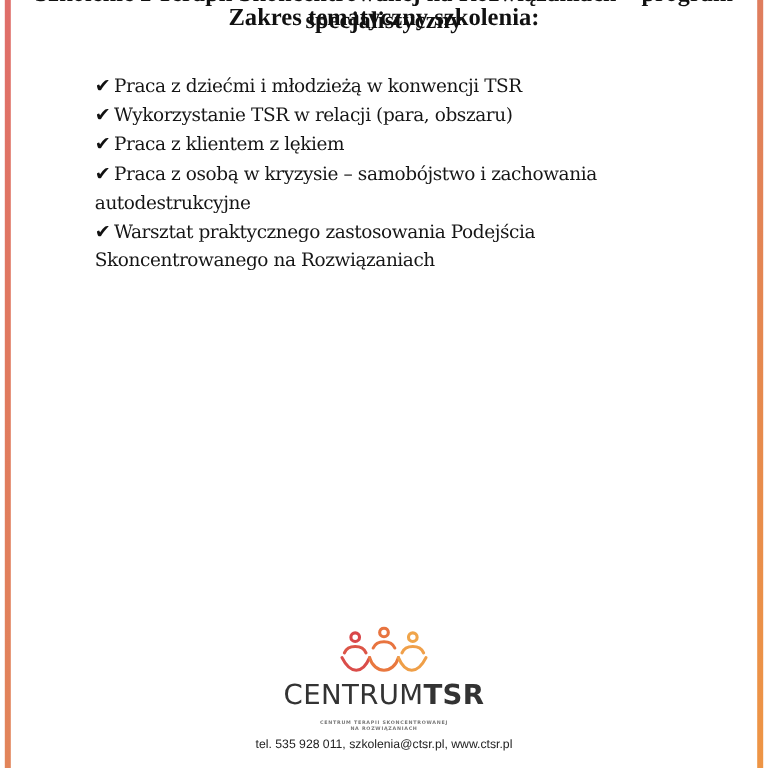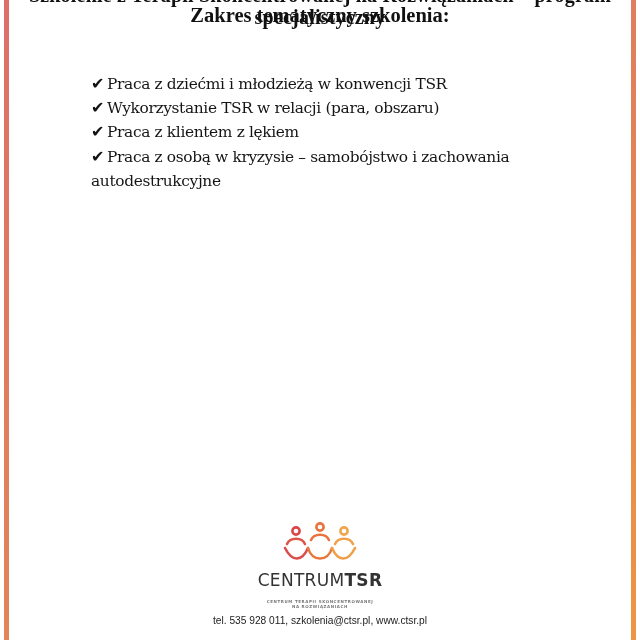--- a/index.html
+++ b/index.html
@@ -55,21 +55,21 @@
       font-size: 20.5px;
       line-height: 24px;
       color: #111;
       margin: 0;
     }
     .topics {
       position: absolute;
       left: 75px;
       top: 56px;
       width: 500px;
-      margin: 16px;
+      margin: 4px;
       padding: 0;
       list-style: none;
       font-family: "DejaVu Serif", serif;
       font-size: 15.4px;
       line-height: 24.2px;
       color: #151515;
       letter-spacing: -0.35px;
     }
     .topics li {
       margin: 0;
@@ -92,21 +92,21 @@
       display: block;
       margin: 0 auto;
     }
     .wordmark {
       position: absolute;
       left: 0;
       width: 640px;
       top: 568px;
       text-align: center;
       font-family: "DejaVu Sans", sans-serif;
-      font-size: 17px;
+      font-size: 23px;
       line-height: 24px;
       color: #333333;
       letter-spacing: 0.3px;
     }
     .wordmark .w-light {
       font-weight: normal;
       font-family: "DejaVu Sans", sans-serif;
       -webkit-text-stroke: 0;
     }
     .wordmark .w-bold {
@@ -145,20 +145,21 @@
 
 <div class="cut-line">Szkolenie z Terapii Skoncentrowanej na Rozwiązaniach – program specjalistyczny</div>
 
 <h2 class="heading">Zakres tematyczny szkolenia:</h2>
 
 <ul class="topics">
   <li><span class="check">✔</span><span>Praca z dziećmi i młodzieżą w konwencji TSR</span></li>
   <li><span class="check">✔</span><span>Wykorzystanie TSR w relacji (para, obszaru)</span></li>
   <li><span class="check">✔</span><span>Praca z klientem z lękiem</span></li>
   <li style="width:485px"><span class="check">✔</span><span>Praca z osobą w kryzysie – samobójstwo i zachowania autodestrukcyjne</span></li>
+  <li style="width:420px"><span class="check">✔</span><span>Warsztat praktycznego zastosowania Podejścia Skoncentrowanego na Rozwiązaniach</span></li>
 </ul>
 
 <div class="logo">
   <svg class="logo-mark" width="76" height="44" viewBox="0 0 76 44">
     <defs>
       <linearGradient id="lg" x1="0" y1="0" x2="1" y2="0">
         <stop offset="0" stop-color="#d9474a"></stop>
         <stop offset="0.5" stop-color="#e8743f"></stop>
         <stop offset="1" stop-color="#f0a54a"></stop>
       </linearGradient>

